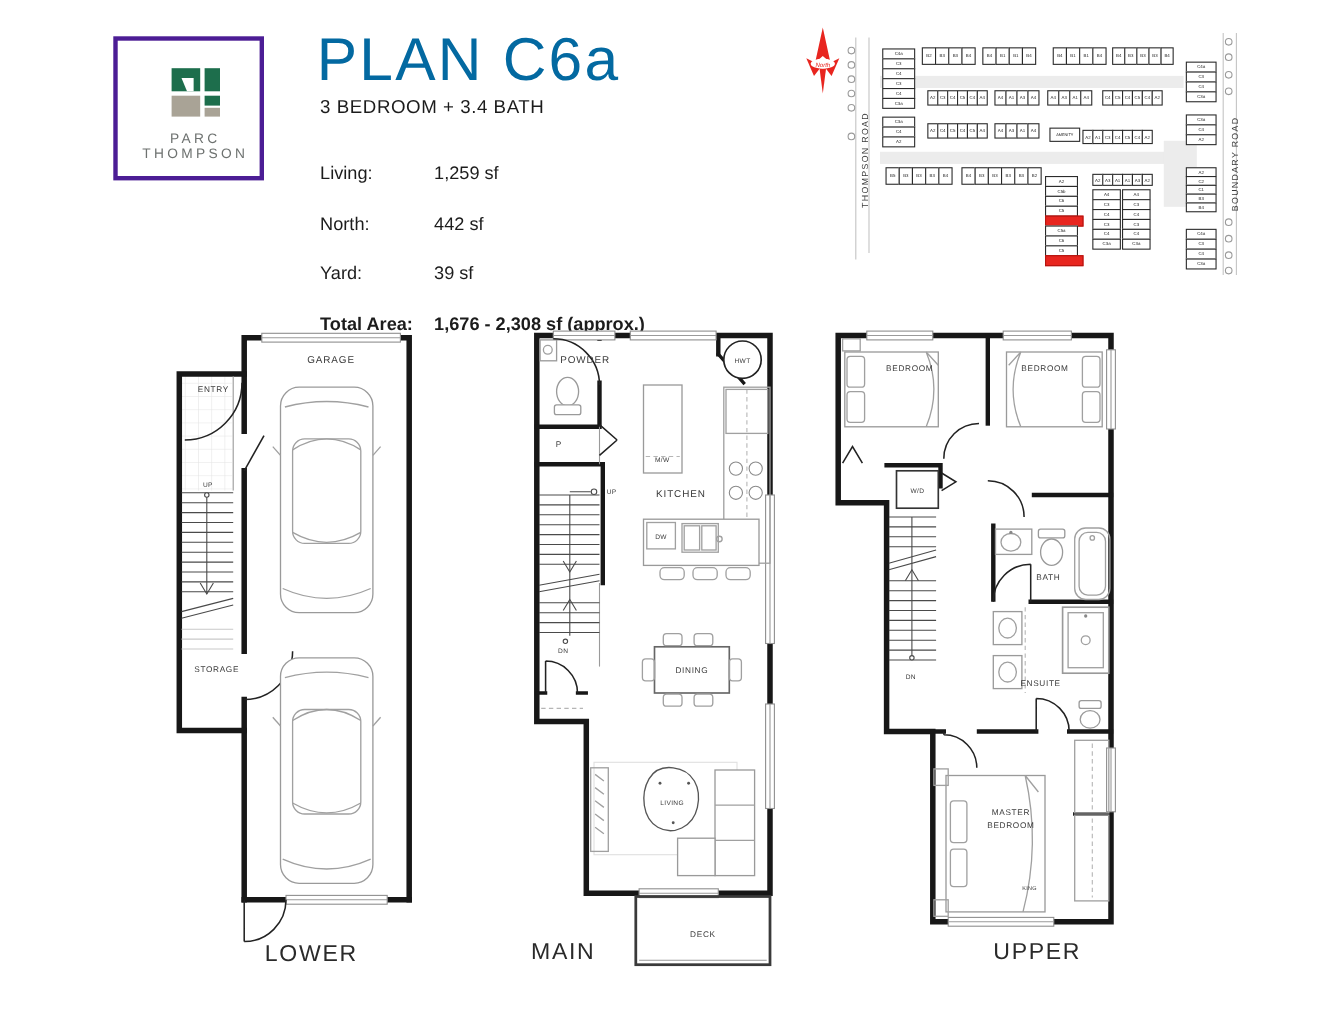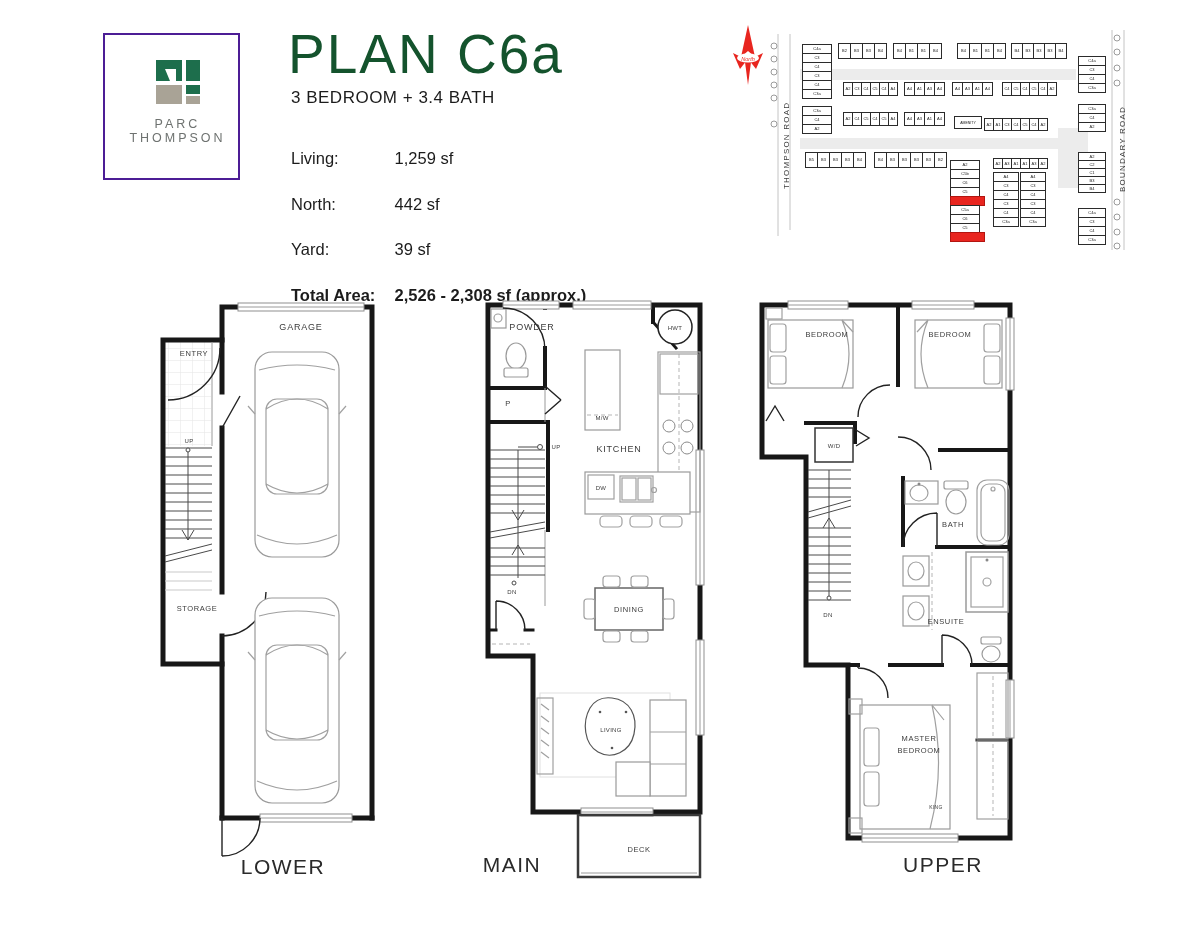--- a/index.html
+++ b/index.html
@@ -1,25 +1,25 @@
 <!DOCTYPE html>
 <html><head>
 <meta charset="utf-8">
 <style>
   html,body{margin:0;padding:0;background:#fff;}
   #page{position:relative;width:1200px;height:927px;background:#fff;overflow:hidden;
         font-family:"Liberation Sans",sans-serif;}
   
-  .logo-box{position:absolute;left:103px;top:33px;width:137px;height:147px;
-            border:2px solid #4c1d95;box-sizing:border-box;text-align:center;padding-left:12px;}
+  .logo-box{position:absolute;left:103px;top:33px;width:137px;height:131px;
+            border:4px solid #4c1d95;box-sizing:border-box;text-align:center;padding-left:12px;}
   .logo-mark{margin:24px auto 0 auto;width:46px;height:46px;display:block;}
   .brand-name{margin-top:12px;font-size:12.5px;letter-spacing:3px;color:#6e7270;}
   .disclaimer{position:absolute;left:103px;top:176px;width:156px;font-size:9.5px;
               line-height:11.5px;color:#2e2e2e;}
-  .plan-title{position:absolute;left:288px;top:22px;font-size:55px;color:#14532d;
+  .plan-title{position:absolute;left:288px;top:22px;font-size:55px;color:#0369a1;
               letter-spacing:2px;font-weight:400;}
   .plan-subtitle{position:absolute;left:291px;top:88px;font-size:17px;color:#1c1c1c;
                  letter-spacing:.5px;}
   .specs{position:absolute;left:291px;top:124px;font-size:16.5px;color:#1c1c1c;}
   .spec-row{line-height:21.5px;margin-top:24px;}
   .spec-label{display:inline-block;width:99px;}
   .spec-total{font-weight:bold;}
   
   .site-map{position:absolute;left:728px;top:24px;width:436px;height:230px;}
   .site-map svg{position:absolute;left:0;top:0;}
@@ -80,21 +80,21 @@
     <div class="spec-row">
       <span class="spec-label">North:</span>
       <span>442 sf</span>
     </div>
     <div class="spec-row">
       <span class="spec-label">Yard:</span>
       <span>39 sf</span>
     </div>
     <div class="spec-row spec-total">
       <span class="spec-label">Total Area:</span>
-      <span>2,526 - 2,308 sf (approx.)</span>
+      <span>1,676 - 2,308 sf (approx.)</span>
     </div>
   </div>
 
   <div class="site-map" style="--hl: #e8251f;">
     <svg width="436" height="230" viewBox="0 0 436 230">
       <line x1="50" y1="10" x2="50" y2="212" stroke="#c4c4c4"></line>
       <line x1="62" y1="10" x2="62" y2="206" stroke="#c4c4c4"></line>
       <line x1="384" y1="6" x2="384" y2="226" stroke="#c4c4c4"></line>
       <line x1="396" y1="6" x2="396" y2="226" stroke="#c4c4c4"></line>
       <rect x="72" y="45" width="276" height="11" fill="#ececec"></rect>

